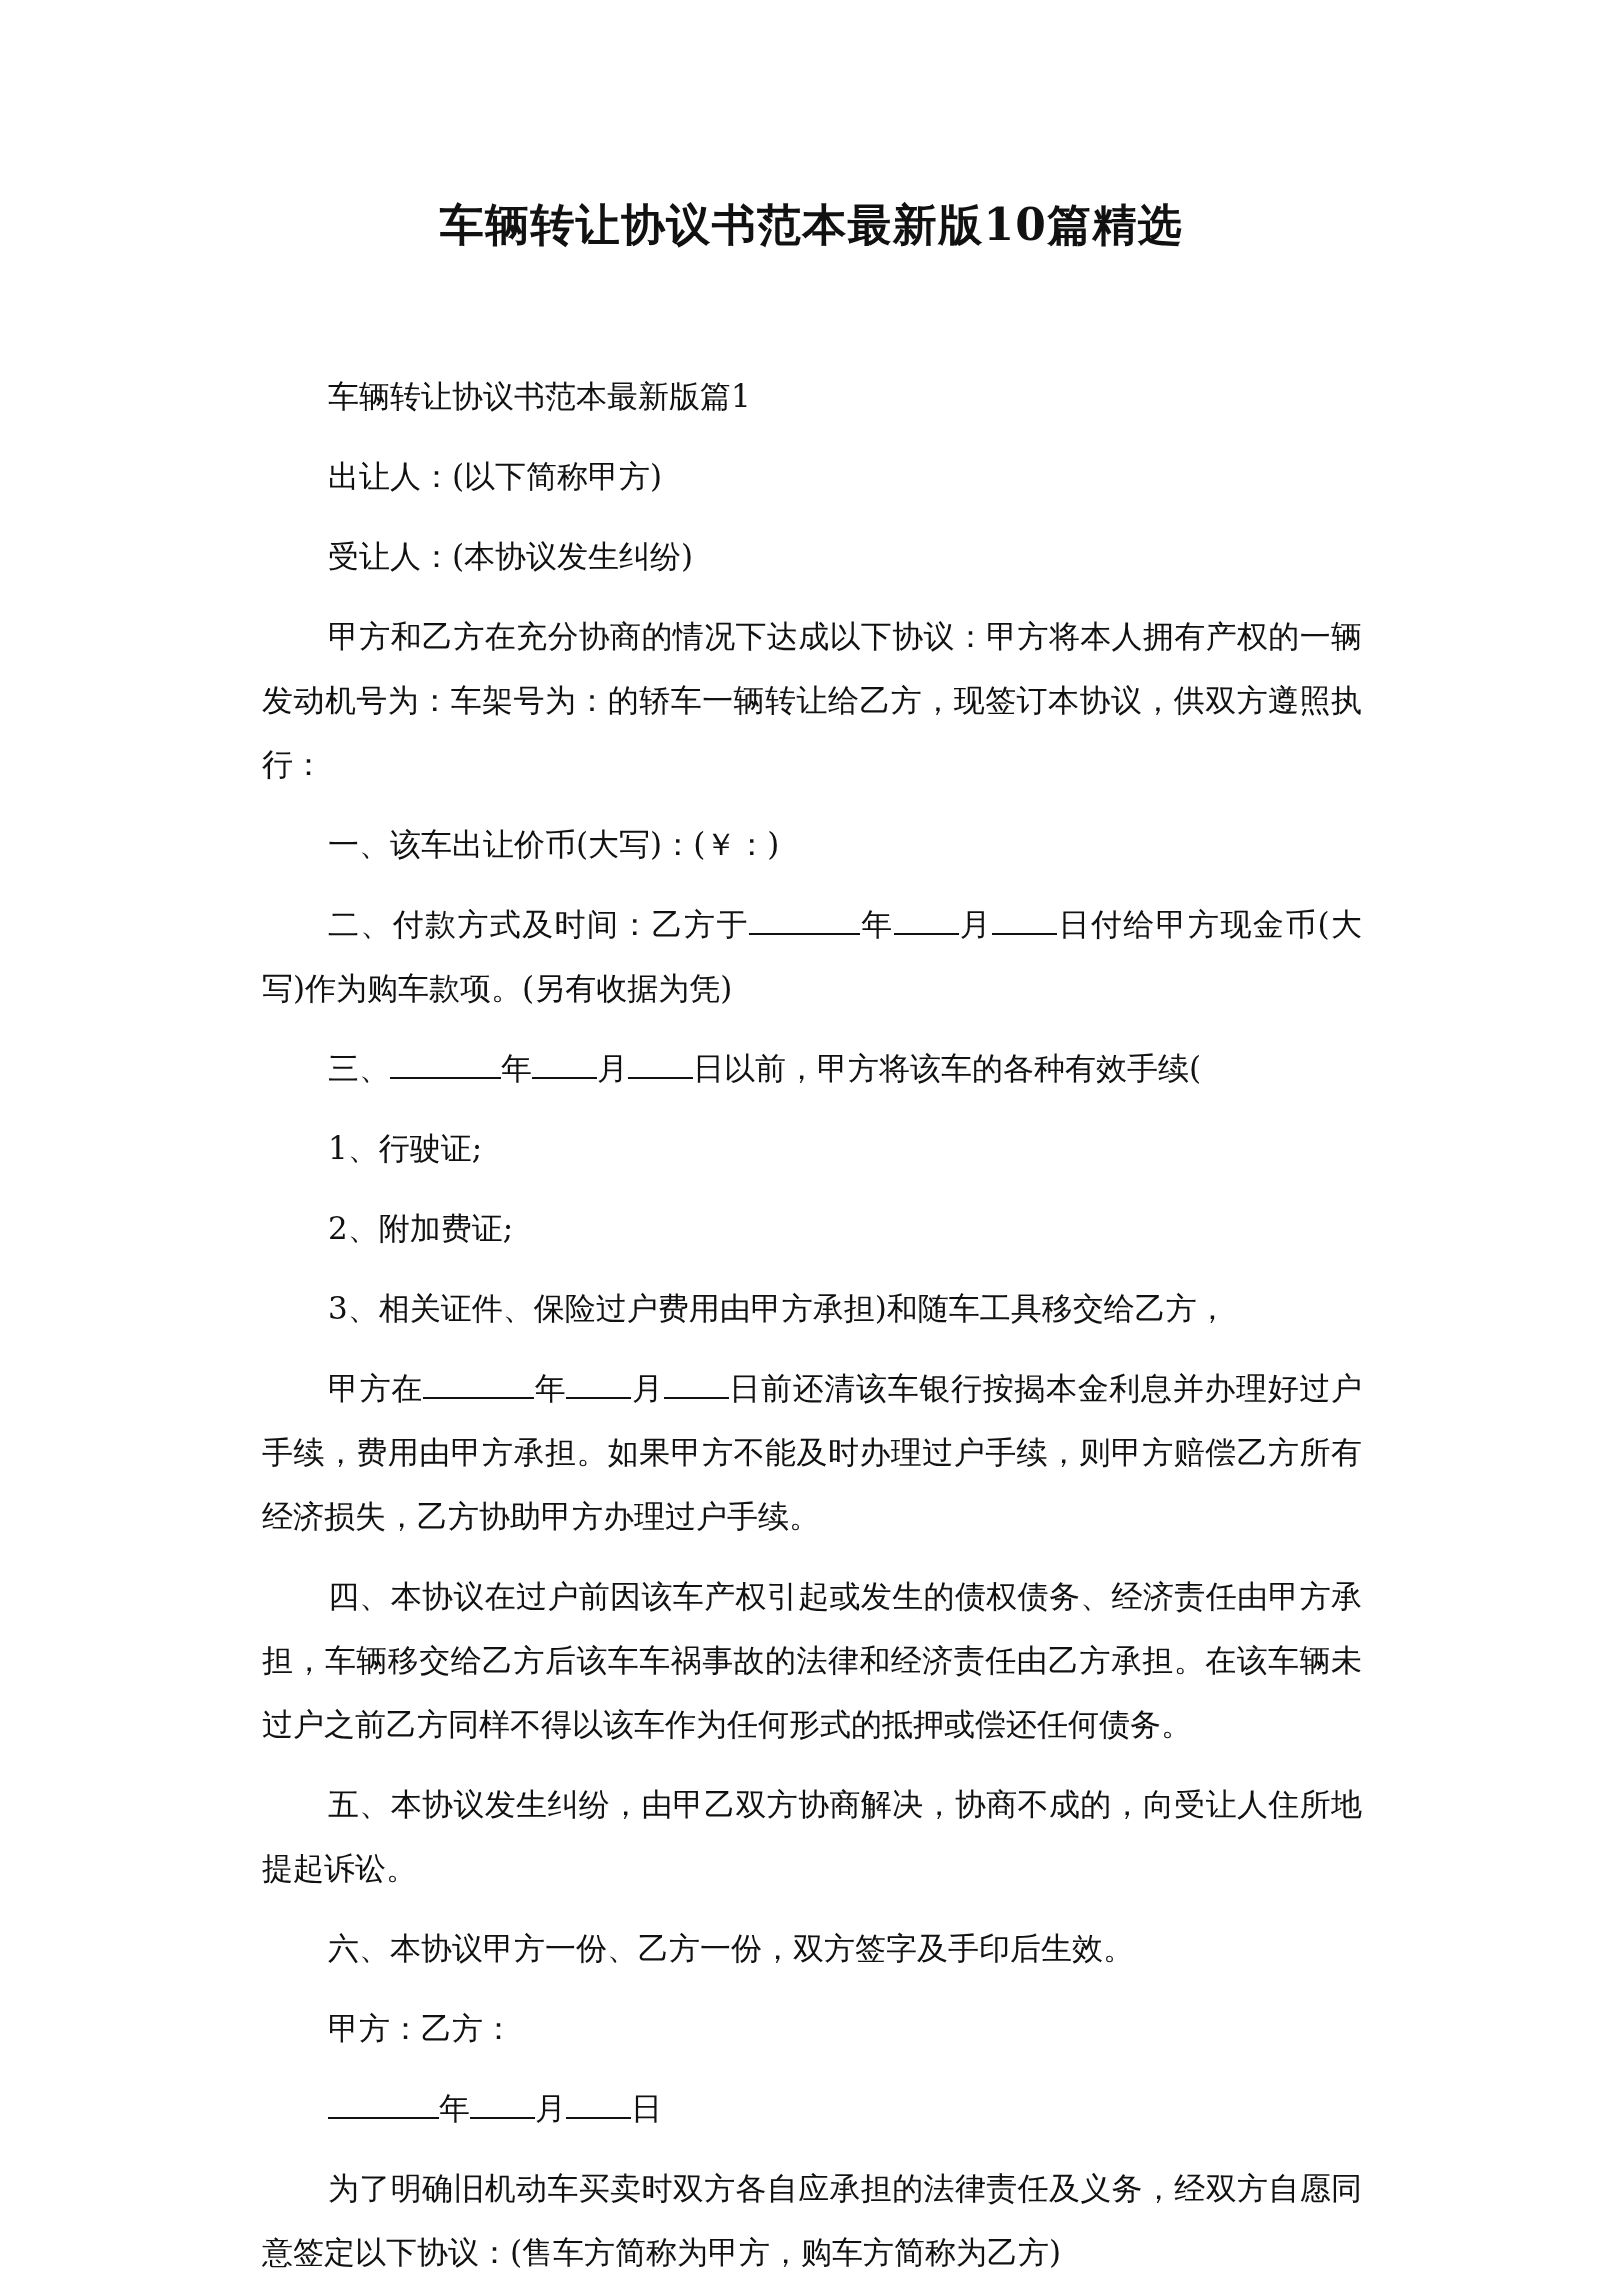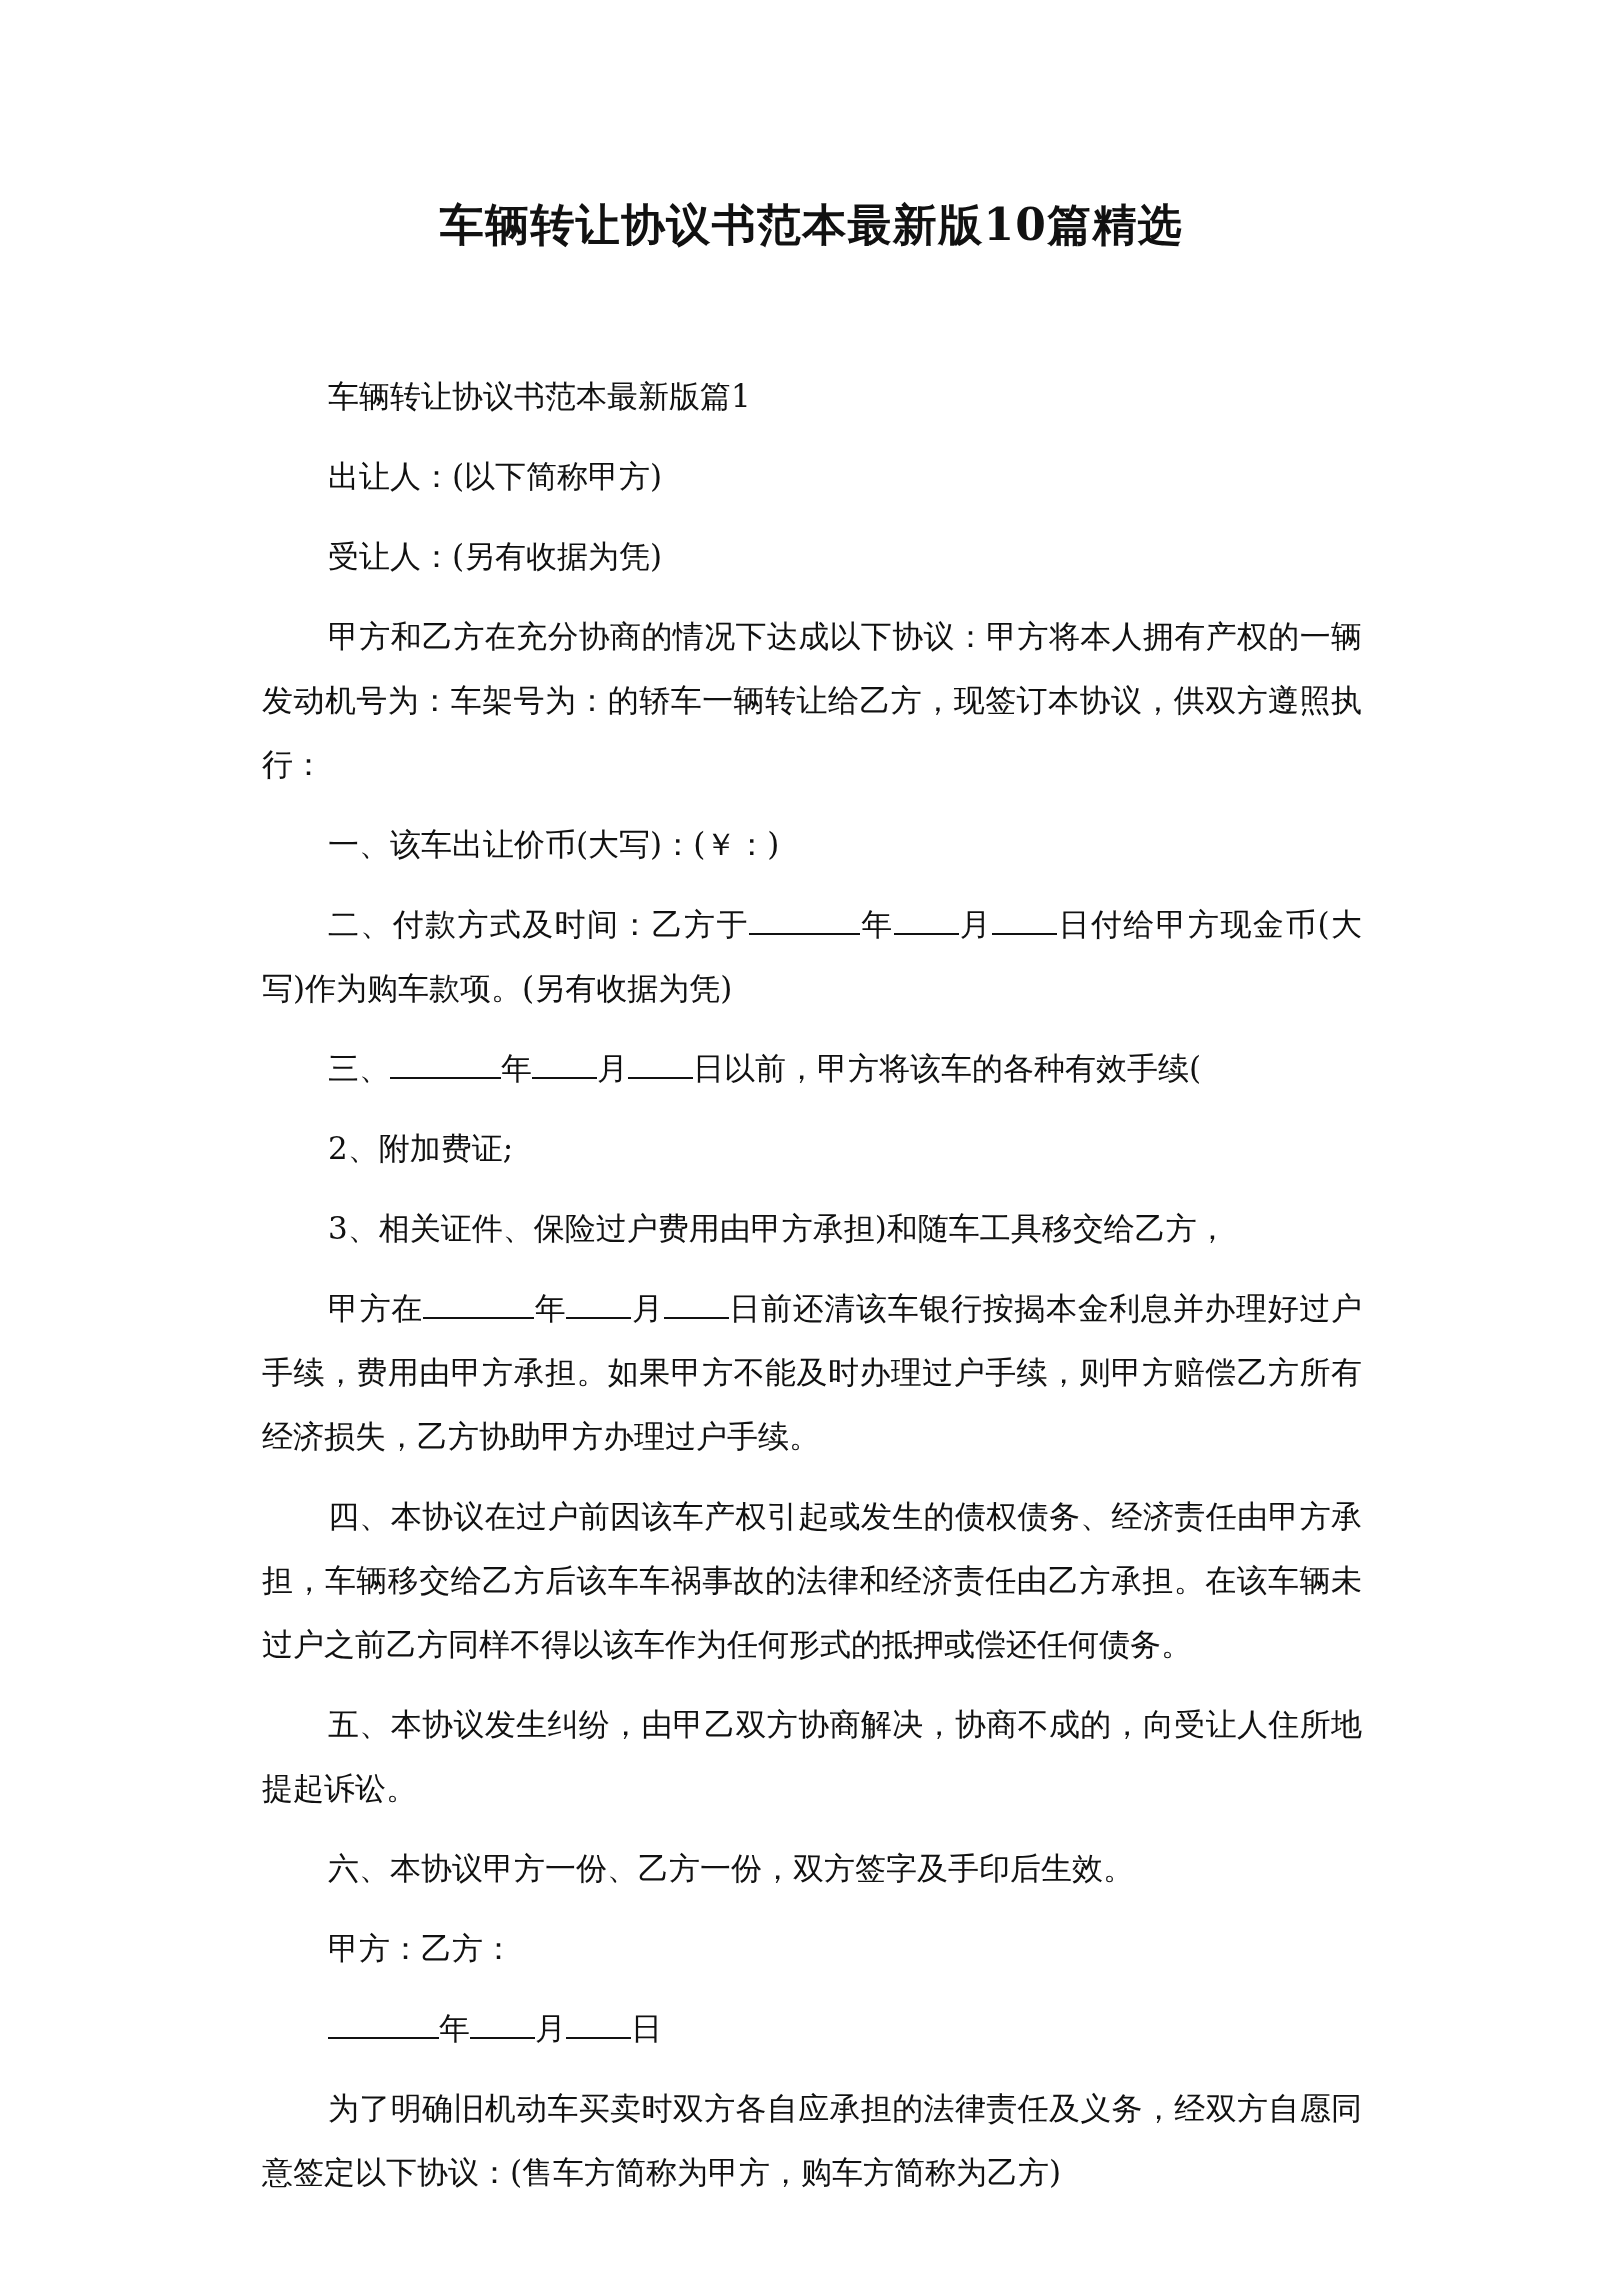--- a/index.html
+++ b/index.html
@@ -14,25 +14,26 @@
   .b7 { width: 111px; } .b4 { width: 65px; }
 </style>
 </head>
 <body>
 
 <div class="title">车辆转让协议书范本最新版10篇精选</div>
 
 <div class="body">
   <p class="p">车辆转让协议书范本最新版篇1</p>
   <p class="p">出让人：(以下简称甲方)</p>
-  <p class="p">受让人：(另有收据为凭)</p>
+  <p class="p">受让人：(本协议发生纠纷)</p>
   <p class="p">甲方和乙方在充分协商的情况下达成以下协议：甲方将本人拥有产权的一辆发动机号为：车架号为：的轿车一辆转让给乙方，现签订本协议，供双方遵照执行：</p>
   <p class="p">一、该车出让价币(大写)：(￥：)</p>
   <p class="p"><span>二、付款方式及时间：乙方于</span><span class="blank b7"></span><span>年</span><span class="blank b4"></span><span>月</span><span class="blank b4"></span><span>日付给甲方现金币(大写)作为购车款项。(另有收据为凭)</span></p>
   <p class="p"><span>三、</span><span class="blank b7"></span><span>年</span><span class="blank b4"></span><span>月</span><span class="blank b4"></span><span>日以前，甲方将该车的各种有效手续(</span></p>
+  <p class="p">1、行驶证;</p>
   <p class="p">2、附加费证;</p>
   <p class="p">3、相关证件、保险过户费用由甲方承担)和随车工具移交给乙方，</p>
   <p class="p"><span>甲方在</span><span class="blank b7"></span><span>年</span><span class="blank b4"></span><span>月</span><span class="blank b4"></span><span>日前还清该车银行按揭本金利息并办理好过户手续，费用由甲方承担。如果甲方不能及时办理过户手续，则甲方赔偿乙方所有经济损失，乙方协助甲方办理过户手续。</span></p>
   <p class="p">四、本协议在过户前因该车产权引起或发生的债权债务、经济责任由甲方承担，车辆移交给乙方后该车车祸事故的法律和经济责任由乙方承担。在该车辆未过户之前乙方同样不得以该车作为任何形式的抵押或偿还任何债务。</p>
   <p class="p">五、本协议发生纠纷，由甲乙双方协商解决，协商不成的，向受让人住所地提起诉讼。</p>
   <p class="p">六、本协议甲方一份、乙方一份，双方签字及手印后生效。</p>
   <p class="p">甲方：乙方：</p>
   <p class="p"><span class="blank b7"></span><span>年</span><span class="blank b4"></span><span>月</span><span class="blank b4"></span><span>日</span></p>
   <p class="p">为了明确旧机动车买卖时双方各自应承担的法律责任及义务，经双方自愿同意签定以下协议：(售车方简称为甲方，购车方简称为乙方)</p>
 </div>

